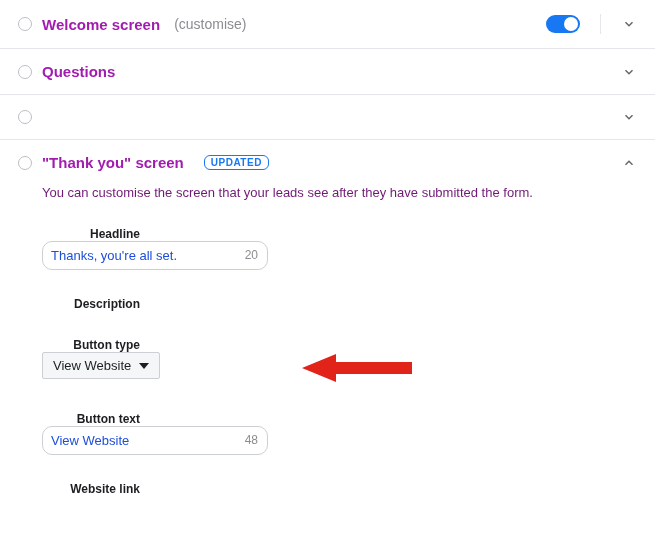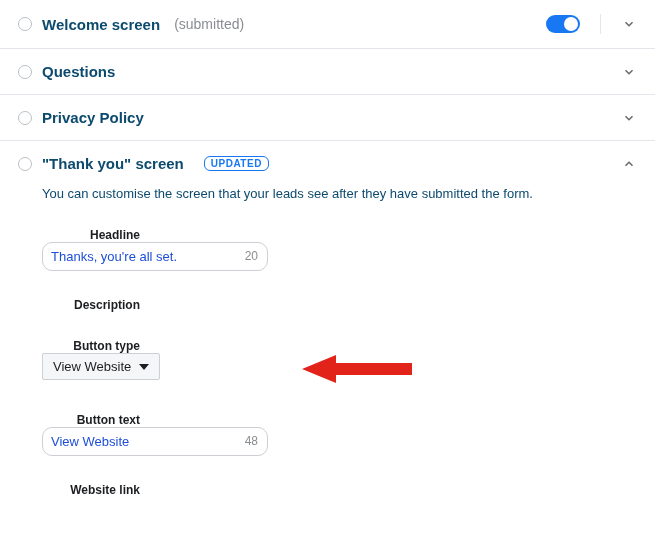--- a/index.html
+++ b/index.html
@@ -23,21 +23,21 @@
   .radio {
     width: 14px;
     height: 14px;
     border: 1.5px solid #bcc0c4;
     border-radius: 50%;
     flex-shrink: 0;
   }
   .title {
     font-size: 15px;
     font-weight: 700;
-    color: #0c4a6e;
+    color: #a21caf;
     text-align: center;
   }
   .optional {
     color: #8a8d91;
     font-weight: 400;
     margin-left: 4px;
   }
   .spacer { flex: 1; }
   .toggle {
     width: 34px;
@@ -79,21 +79,21 @@
     font-size: 10px;
     font-weight: 700;
     letter-spacing: 0.5px;
     padding: 1px 6px;
     border-radius: 6px;
     margin-left: 10px;
   }
   .description {
     margin-top: 14px;
     margin-left: 24px;
-    color: #0c4a6e;
+    color: #701a75;
     font-size: 13px;
   }
   .form-body {
     margin-left: 24px;
     margin-top: 20px;
   }
   .form-row {
     display: flex;
     align-items: flex-start;
     margin-bottom: 20px;
@@ -169,21 +169,21 @@
   .arrow1 { left: 260px; top: -2px; }
   .arrow2 { left: 252px; top: -2px; transform: rotate(-18deg); }
 </style>
 </head>
 <body>
 
 <div class="section">
   <div class="section-header">
     <span class="radio"></span>
     <span class="title">Welcome screen</span>
-    <span class="optional">(submitted)</span>
+    <span class="optional">(customise)</span>
     <span class="spacer"></span>
     <span class="toggle"></span>
     <span class="divider-v"></span>
     <span class="chevron">
       <svg viewBox="0 0 24 24" fill="none" stroke="currentColor" stroke-width="2.5">
           <polyline points="6 9 12 15 18 9"></polyline>
         </svg>
     </span>
   </div>
 </div>
@@ -197,21 +197,20 @@
       <svg viewBox="0 0 24 24" fill="none" stroke="currentColor" stroke-width="2.5">
           <polyline points="6 9 12 15 18 9"></polyline>
         </svg>
     </span>
   </div>
 </div>
 
 <div class="section">
   <div class="section-header">
     <span class="radio"></span>
-    <span class="title">Privacy Policy</span>
     <span class="spacer"></span>
     <span class="chevron">
       <svg viewBox="0 0 24 24" fill="none" stroke="currentColor" stroke-width="2.5">
           <polyline points="6 9 12 15 18 9"></polyline>
         </svg>
     </span>
   </div>
 </div>
 
 <div class="section" style="border-bottom:none;">

